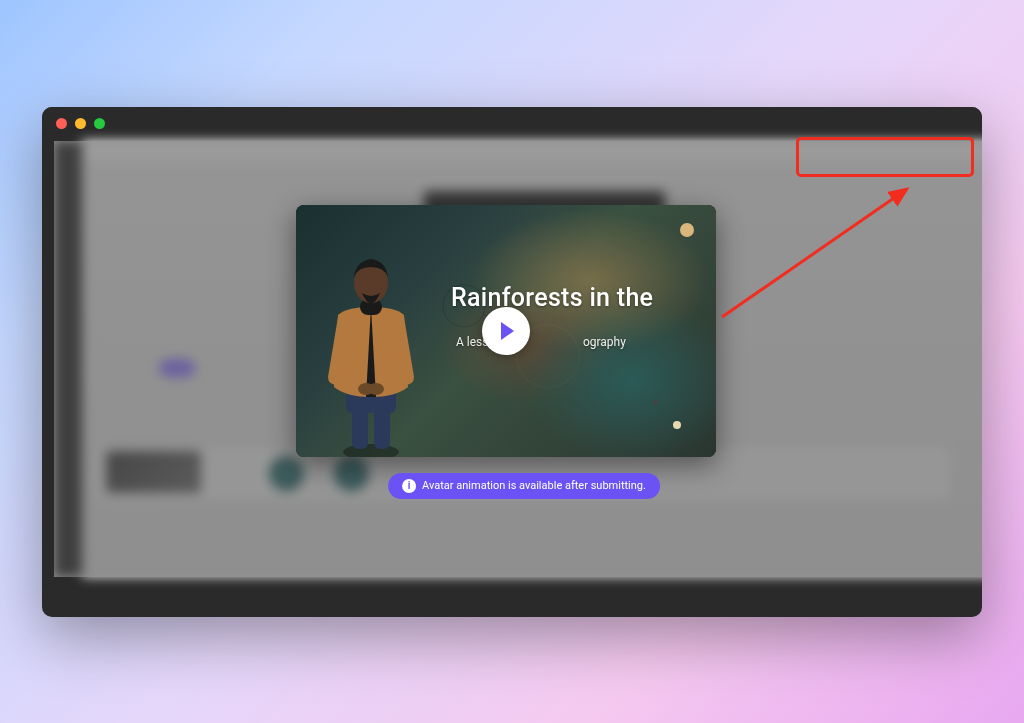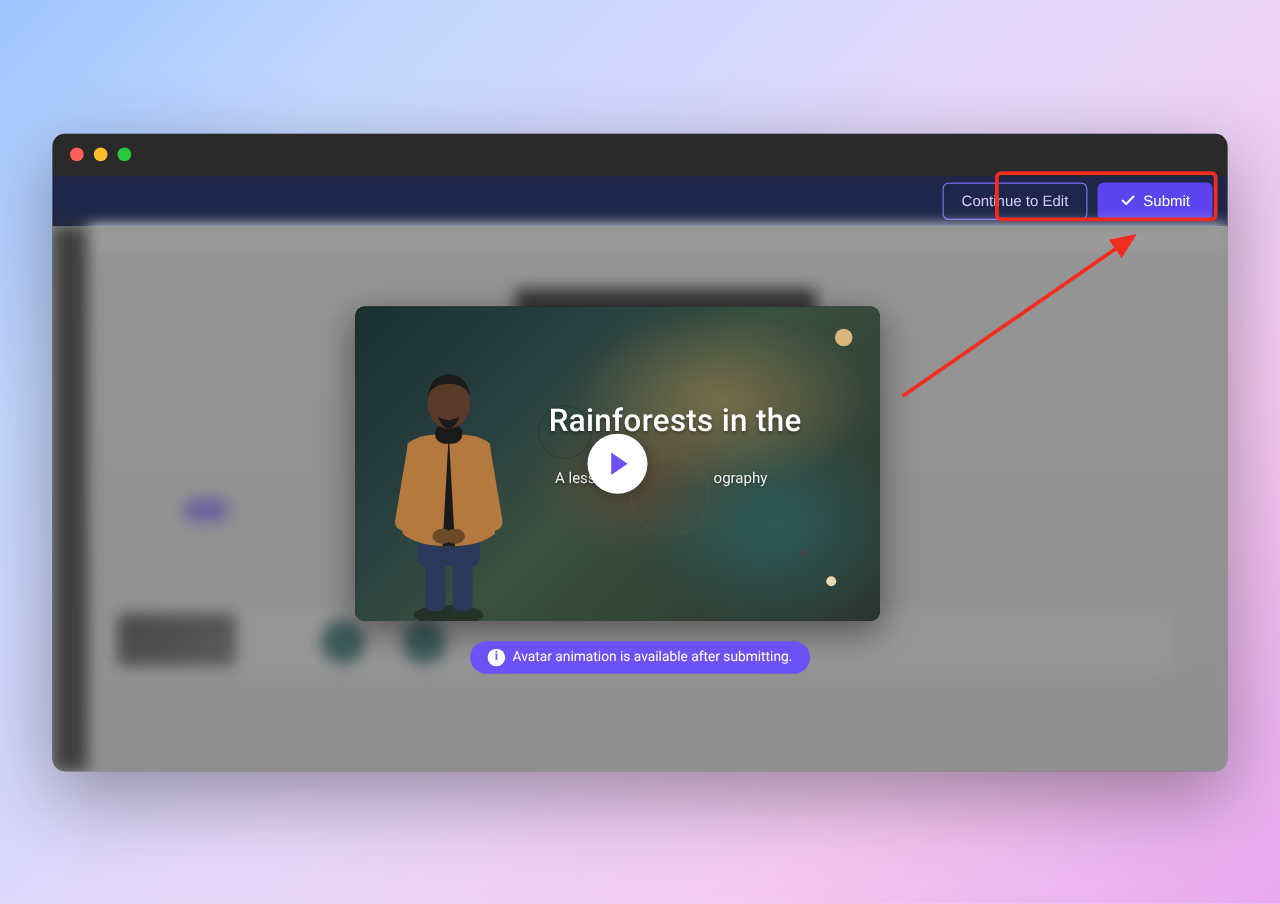--- a/index.html
+++ b/index.html
@@ -80,20 +80,21 @@
       width: 215px;
       height: 150px;
       pointer-events: none;
       z-index: 50;
     }
     .content-area {
       position: relative;
       width: 100%;
       height: calc(100% - 74px);
       background: #e0e0e0;
+      margin-left: 12px;
     }
     .blur-layer {
       position: absolute;
       inset: 0;
       filter: blur(6px);
       background: linear-gradient(180deg, #e8e8e8 0%, #dadada 100%);
     }
     .blur-sidebar {
       position: absolute; left: 0; top: 0; bottom: 0; width: 28px;
       background: #2a2a2a;
@@ -196,31 +197,20 @@
 </head>
 <body>
 
 <div class="window">
   <div class="titlebar">
     <div class="traffic-light tl-close"></div>
     <div class="traffic-light tl-min"></div>
     <div class="traffic-light tl-max"></div>
   </div>
 
-  <div class="topbar">
-    <button class="btn btn-outline">
-      <span>Continue to Edit</span>
-    </button>
-    <button class="btn btn-primary">
-      <svg class="check-svg" viewBox="0 0 24 24" fill="none" stroke="white" stroke-width="3" stroke-linecap="round" stroke-linejoin="round">
-          <polyline points="20 6 9 17 4 12"></polyline>
-        </svg>
-      <span>Submit</span>
-    </button>
-  </div>
 
   <div class="highlight-box"></div>
   <svg class="arrow-svg" viewBox="0 0 215 150">
     <defs>
       <marker id="ah" markerWidth="8" markerHeight="8" refX="6" refY="3" orient="auto">
         <path d="M0,0 L7,3 L0,6 Z" fill="#f22c1f"></path>
       </marker>
     </defs>
     <line x1="10" y1="140" x2="195" y2="12" stroke="#f22c1f" stroke-width="3" marker-end="url(#ah)"></line>
   </svg>

